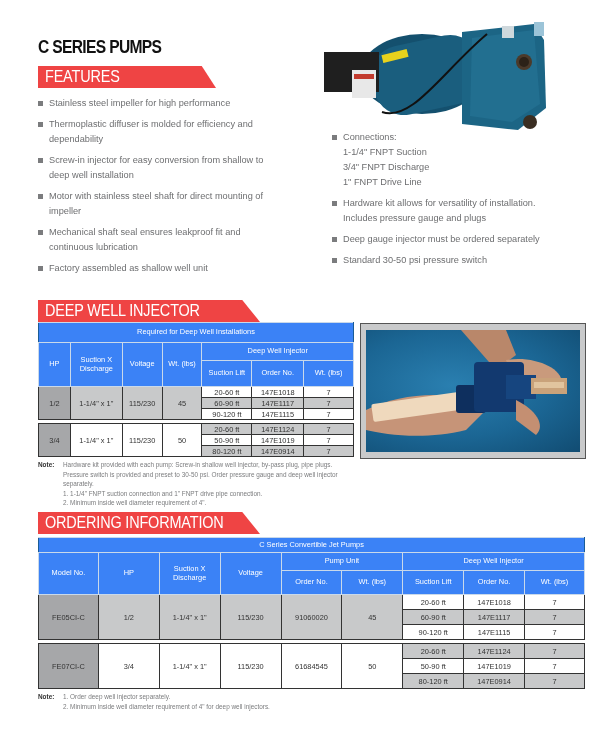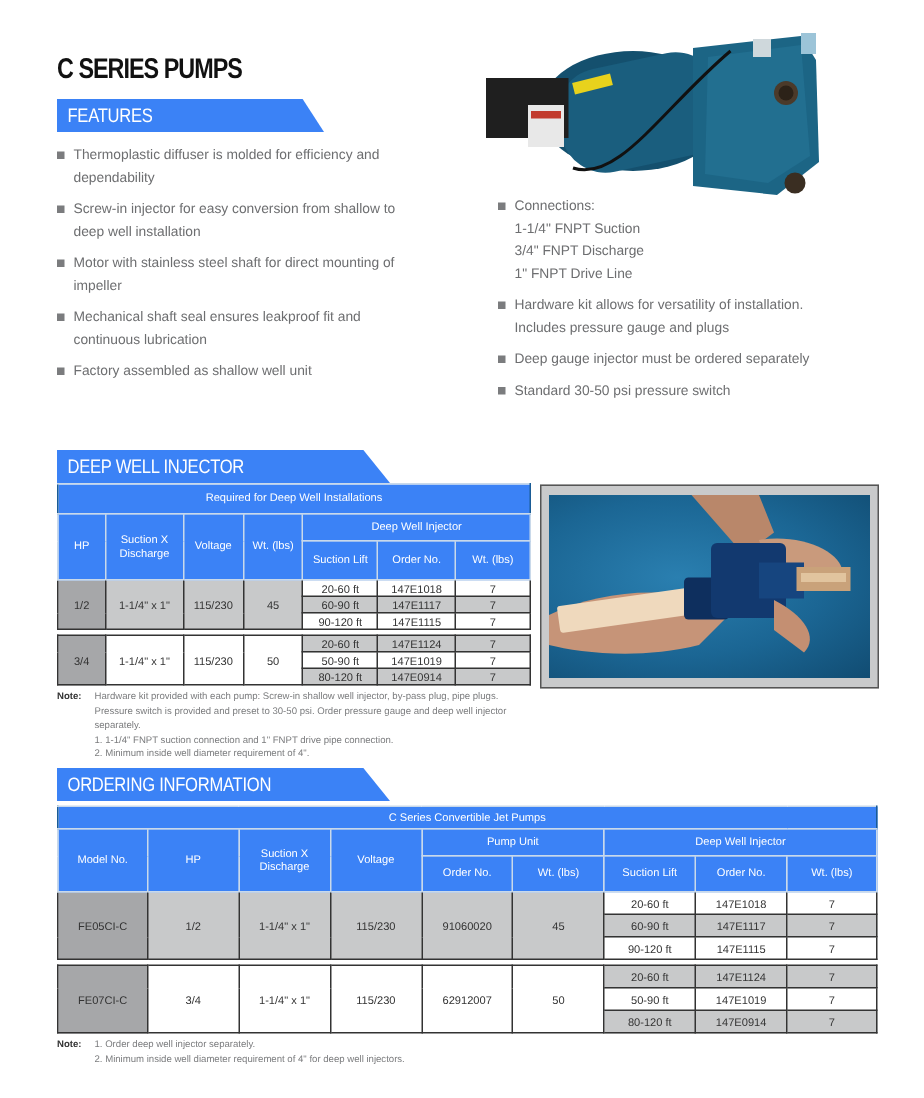--- a/index.html
+++ b/index.html
@@ -1,21 +1,21 @@
 <!DOCTYPE html>
 <html><head>
 <meta charset="utf-8">
 <style>
   * { box-sizing: border-box; margin: 0; padding: 0; }
   html, body { width: 616px; height: 732px; background: #ffffff; overflow: hidden; }
   body { position: relative; font-family: "Liberation Sans", sans-serif; color: #6d6e70; }
 
   .title { position: absolute; left: 38px; top: 36px; font-family: "Liberation Sans", sans-serif; font-weight: bold; font-size: 19px; letter-spacing: -0.8px; color: #111111; transform: scaleX(0.82); transform-origin: left top; }
 
-  .banner { position: absolute; height: 22px; background: #3b82f6; color: #ffffff; font-size: 13px; line-height: 22px; padding-left: 7px; clip-path: polygon(0 0, 92% 0, 100% 100%, 0 100%); letter-spacing: -0.2px; }
+  .banner { position: absolute; height: 22px; background: #ef4444; color: #ffffff; font-size: 17px; line-height: 22px; padding-left: 7px; clip-path: polygon(0 0, 92% 0, 100% 100%, 0 100%); letter-spacing: -0.2px; }
   .banner span { display: inline-block; transform: scaleX(0.85); transform-origin: left center; }
 
   .features-banner { left: 38px; top: 66px; width: 178px; }
   .deep-banner { left: 38px; top: 300px; width: 222px; }
   .order-banner { left: 38px; top: 512px; width: 222px; }
 
   ul.feat { list-style: none; position: absolute; font-size: 9.2px; line-height: 15px; color: #6d6e70; }
   ul.feat li { position: relative; padding-left: 11px; margin-bottom: 6px; }
   ul.feat li::before { content: ""; position: absolute; left: 0; top: 5px; width: 5px; height: 5px; background: #7b7c7e; }
   .feat-left { left: 38px; top: 96px; width: 240px; }
@@ -63,20 +63,21 @@
     <rect x="70" y="40" width="26" height="8" fill="#e8d21c" transform="rotate(-14 83 44)"></rect>
     <path d="M70 100 C 100 110, 130 60, 175 22" stroke="#111" stroke-width="2" fill="none"></path>
     <rect x="190" y="14" width="12" height="12" fill="#cfd8dc"></rect>
     <rect x="222" y="10" width="10" height="14" fill="#9cc4d8"></rect>
   </svg>
 </div>
 
 <div class="banner features-banner"><span>FEATURES</span></div>
 
 <ul class="feat feat-left">
+  <li><span>Stainless steel impeller for high performance</span></li>
   <li><span>Thermoplastic diffuser is molded for efficiency and dependability</span></li>
   <li><span>Screw-in injector for easy conversion from shallow to deep well installation</span></li>
   <li><span>Motor with stainless steel shaft for direct mounting of impeller</span></li>
   <li><span>Mechanical shaft seal ensures leakproof fit and continuous lubrication</span></li>
   <li><span>Factory assembled as shallow well unit</span></li>
 </ul>
 
 <ul class="feat feat-right">
   <li>
     <div>Connections:</div>
@@ -224,21 +225,21 @@
     <td class="w">7</td>
   </tr>
   <tr class="gap">
         <td colspan="9"></td>
       </tr>
   <tr style="height:15px">
     <td rowspan="3" class="dg">FE07CI-C</td>
     <td rowspan="3" class="w">3/4</td>
     <td rowspan="3" class="w">1-1/4" x 1"</td>
     <td rowspan="3" class="w">115/230</td>
-    <td rowspan="3" class="w">62912007</td>
+    <td rowspan="3" class="w">61684545</td>
     <td rowspan="3" class="w">50</td>
     <td class="g">20-60 ft</td>
     <td class="g">147E1124</td>
     <td class="g">7</td>
   </tr>
   <tr style="height:15px">
     <td class="w">50-90 ft</td>
     <td class="w">147E1019</td>
     <td class="w">7</td>
   </tr>

